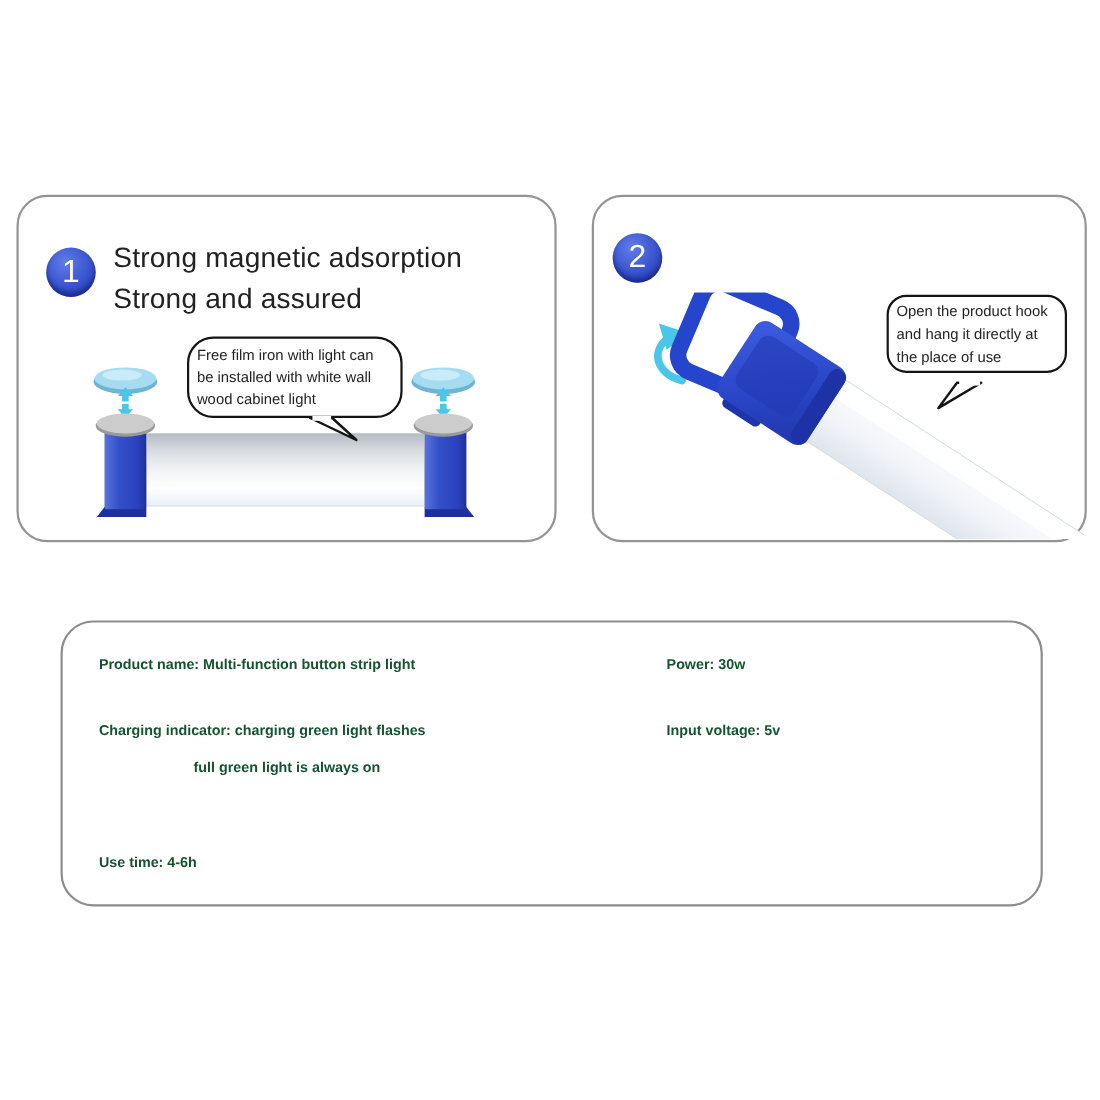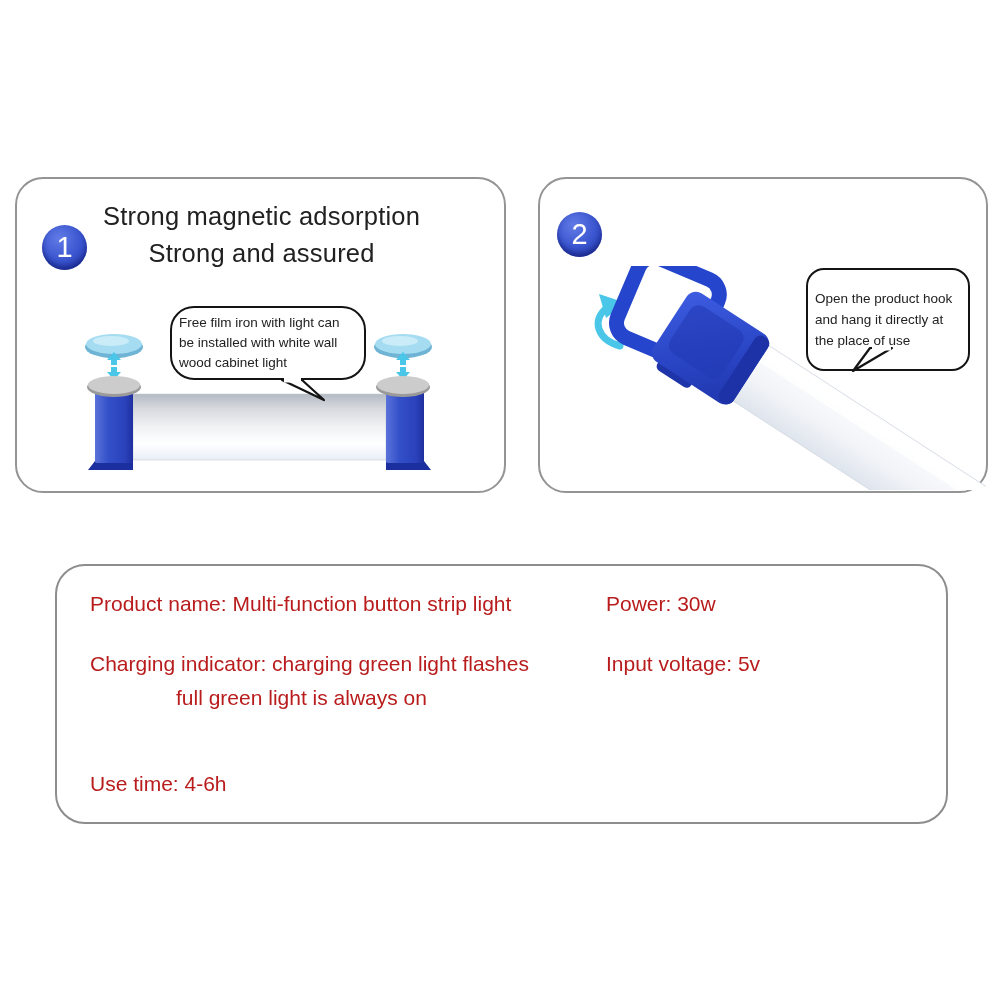--- a/index.html
+++ b/index.html
@@ -12,37 +12,37 @@
 
   .badge{position:absolute;width:45px;height:45px;border-radius:50%;
          display:flex;align-items:center;justify-content:center;
          color:#fff;font-size:29px;line-height:1;
          background:radial-gradient(circle at 38% 30%, #617be6 0%, #3a55cf 52%, #2336a5 95%);
          box-shadow:inset 0 -4px 5px rgba(12,22,110,.55);}
   .badge1{left:42px;top:225px;}
   .badge2{left:557px;top:212px;}
 
   .title{position:absolute;font-size:25.5px;line-height:37px;color:#212121;letter-spacing:.2px;}
-  .title1{left:103px;top:198px;text-align:center;}
+  .title1{left:103px;top:217px;}
   .title2{left:613px;top:218px;}
 
   .bubble{position:absolute;background:#fff;border:2px solid #141414;
           font-size:13.5px;line-height:20px;color:#222;z-index:3;}
   .bubble1{left:170px;top:306px;width:178px;border-radius:24px;padding:5px 7px;}
-  .bubble2{left:806px;top:268px;width:146px;border-radius:18px;padding:18px 7px;line-height:21px;}
+  .bubble2{left:806px;top:268px;width:146px;border-radius:18px;padding:2px 7px;line-height:21px;}
   .bubble span{display:block;}
   .tail{position:absolute;z-index:4;}
   .tail1{left:278px;top:378px;}
   .tail2{left:846px;top:346px;}
 
   .illus{position:absolute;}
   .illus1{left:78px;top:330px;width:404px;height:152px;}
   .illus2{left:556px;top:266px;width:430px;height:224px;}
 
-  .spec{position:absolute;font-size:21px;line-height:24px;color:#b91c1c;white-space:nowrap;}
+  .spec{position:absolute;font-size:13px;line-height:24px;color:#14532d;white-space:nowrap;font-weight:bold;}
   .spec-indent2{display:block;margin-left:86px;margin-top:10px;}
 </style>
 </head>
 <body>
 
 <div class="canvas">
 
   <div class="panel panel-feature1"></div>
   <div class="badge badge1">
     <span>1</span>

